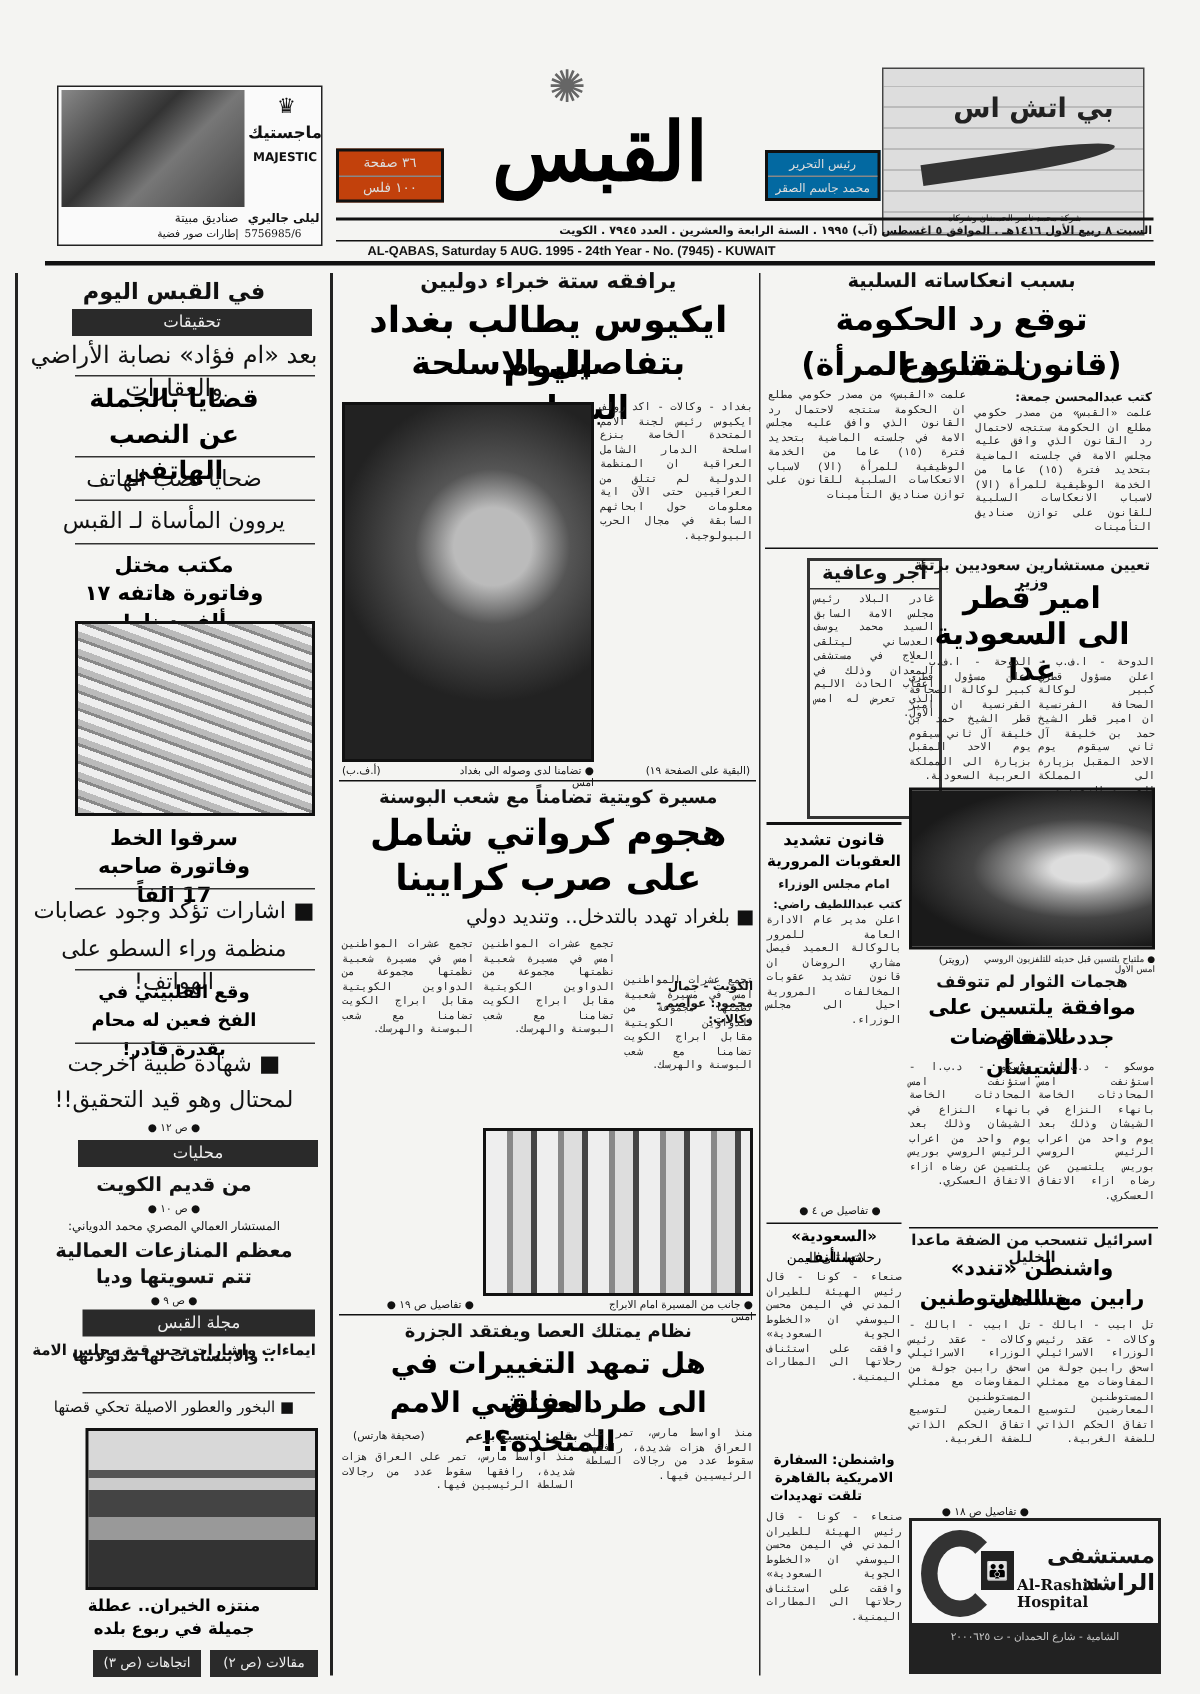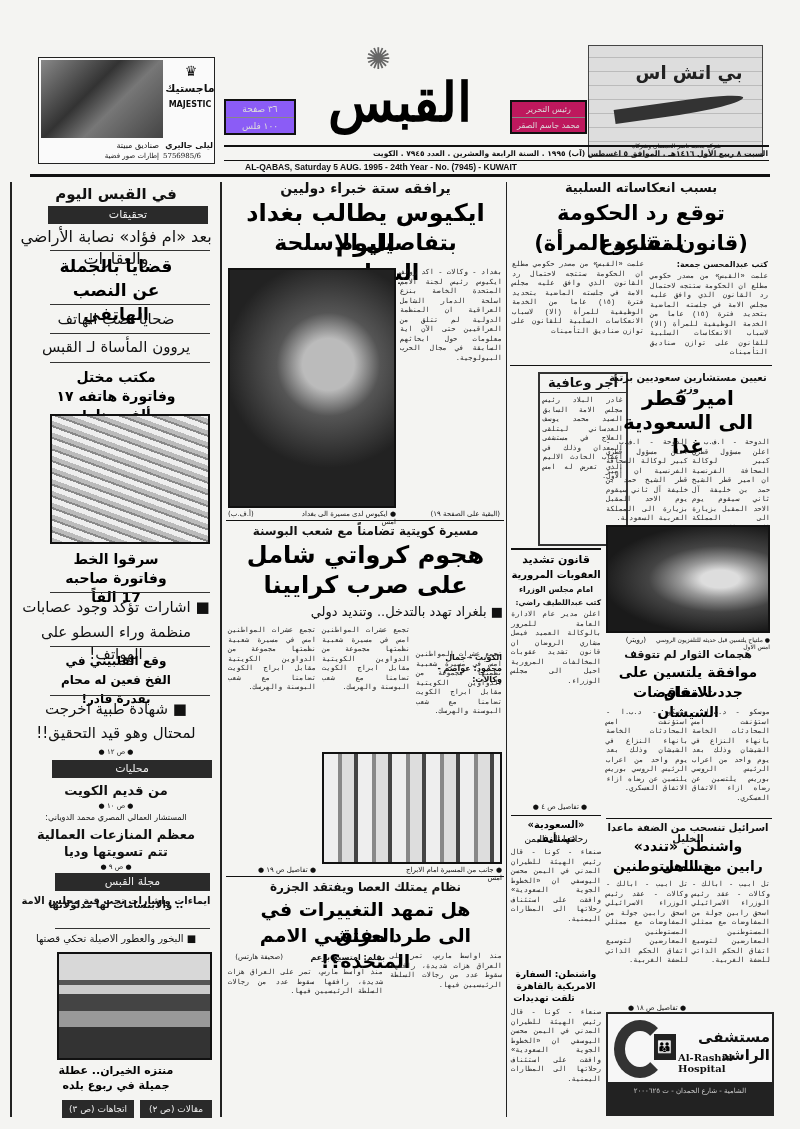--- a/index.html
+++ b/index.html
@@ -76,29 +76,29 @@
     <div class="abs" style="left:2px;top:2px;width:122px;height:78px;background:linear-gradient(135deg,#888 0,#333 40%,#777 60%,#444 100%);"></div>
     <div class="abs ctr" style="left:132px;top:4px;width:40px;height:18px;font-size:14px;line-height:18px;">♛</div>
     <div class="abs ctr bold" style="left:126px;top:24px;width:50px;font-size:11px;">ماجستيك</div>
     <div class="abs ctr bold" style="left:126px;top:42px;width:50px;font-size:8px;">MAJESTIC</div>
     <div class="abs rtl" style="left:40px;top:83px;width:80px;font-size:8px;">صناديق مبيتة</div>
     <div class="abs rtl" style="left:40px;top:94px;width:80px;font-size:7px;">إطارات صور فضية</div>
     <div class="abs rtl bold" style="left:124px;top:83px;width:50px;font-size:8px;">ليلى جاليري</div>
     <div class="abs" style="left:124px;top:94px;width:50px;font-size:7px;font-family:'DejaVu Serif',serif;">5756985/6</div>
   </div>
 
-  <div class="abs" style="left:224px;top:99px;width:72px;height:36px;background:#8b5cf6;color:#ddd;border:2px solid #111;">
+  <div class="abs" style="left:224px;top:99px;width:72px;height:36px;background:#c2410c;color:#ddd;border:2px solid #111;">
     <div class="ctr" style="font-size:9px;line-height:16px;direction:rtl;border-bottom:1px solid #888;">٣٦ صفحة</div>
     <div class="ctr" style="font-size:9px;line-height:16px;direction:rtl;">١٠٠ فلس</div>
   </div>
 
   <div class="abs ctr" style="left:353px;top:40px;width:50px;height:38px;font-size:30px;line-height:38px;color:#666;">✺</div>
   <div class="abs ctr" style="left:300px;top:72px;width:200px;height:60px;font-size:54px;line-height:60px;font-weight:bold;font-family:Liberation Sans, sans-serif;color:#000;">القبس</div>
 
-  <div class="abs" style="left:510px;top:100px;width:77px;height:34px;background:#be185d;color:#ddd;border:2px solid #111;">
+  <div class="abs" style="left:510px;top:100px;width:77px;height:34px;background:#0369a1;color:#ddd;border:2px solid #111;">
     <div class="ctr" style="font-size:8px;line-height:15px;direction:rtl;border-bottom:1px solid #888;">رئيس التحرير</div>
     <div class="ctr" style="font-size:8px;line-height:15px;direction:rtl;">محمد جاسم الصقر</div>
   </div>
 
   <div class="abs" style="left:588px;top:45px;width:175px;height:112px;border:1px solid #444;background:repeating-linear-gradient(0deg,#bbb 0 1px,#ddd 1px 14px);">
     <div class="abs ctr bold" style="left:30px;top:16px;width:140px;font-size:18px;color:#222;">بي اتش اس</div>
     <div class="abs" style="left:25px;top:55px;width:130px;height:14px;background:#333;border-radius:0 40% 60% 0;transform:rotate(-8deg);"></div>
     <div class="abs ctr" style="left:5px;top:96px;width:165px;font-size:6px;direction:rtl;">شركة محمد ناصر الحمضان وشركاه</div>
   </div>
 
@@ -154,21 +154,21 @@
     <div class="banner" style="right:0;top:0;width:72px;height:18px;font-size:9px;">مقالات (ص ٢)</div>
     <div class="banner" style="left:0;top:0;width:72px;height:18px;font-size:9px;">اتجاهات (ص ٣)</div>
   </div>
 
   <div class="kicker" style="left:228px;top:180px;width:275px;font-size:14px;">يرافقه ستة خبراء دوليين</div>
   <div class="headline" style="left:228px;top:198px;width:275px;font-size:24px;line-height:30px;">ايكيوس يطالب بغداد اليوم</div>
   <div class="headline" style="left:228px;top:228px;width:275px;font-size:22px;line-height:30px;">بتفاصيل الاسلحة البيولوجية</div>
   <div class="bodytext" style="left:400px;top:268px;width:102px;height:240px;">بغداد - وكالات - اكد رولف ايكيوس رئيس لجنة الامم المتحدة الخاصة بنزع اسلحة الدمار الشامل العراقية ان المنظمة الدولية لم تتلق من العراقيين حتى الآن اية معلومات حول ابحاثهم السابقة في مجال الحرب البيولوجية.</div>
 
   <div class="photo dark" style="left:228px;top:268px;width:168px;height:240px;"></div>
-  <div class="caption" style="left:290px;top:510px;width:106px;">● ايكيوس لدى مسيرة الى بغداد امس</div>
+  <div class="caption" style="left:290px;top:510px;width:106px;">● تضامنا لدى وصوله الى بغداد امس</div>
   <div class="caption" style="left:228px;top:510px;width:40px;direction:ltr;">(أ.ف.ب)</div>
   <div class="caption" style="left:400px;top:510px;width:100px;">(البقية على الصفحة ١٩)</div>
   <div class="rule" style="left:226px;top:520px;width:278px;height:1px;"></div>
 
   <div class="kicker" style="left:228px;top:524px;width:275px;font-size:12px;">مسيرة كويتية تضامناً مع شعب البوسنة</div>
   <div class="headline" style="left:228px;top:570px;width:275px;font-size:24px;line-height:30px;">على صرب كرايينا</div>
   <div class="headline" style="left:228px;top:540px;width:275px;font-size:24px;line-height:30px;">هجوم كرواتي شامل</div>
   <div class="abs rtl" style="left:228px;top:602px;width:275px;font-size:13px;line-height:20px;">■ بلغراد تهدد بالتدخل.. وتنديد دولي</div>
   <div class="abs rtl bold" style="left:416px;top:652px;width:86px;font-size:8px;line-height:11px;">الكويت - جمال محمود: عواصم - وكالات:</div>
   <div class="bodytext" style="left:416px;top:650px;width:86px;height:100px;">تجمع عشرات المواطنين امس في مسيرة شعبية نظمتها مجموعة من الدواوين الكويتية مقابل ابراج الكويت تضامنا مع شعب البوسنة والهرسك.</div>

